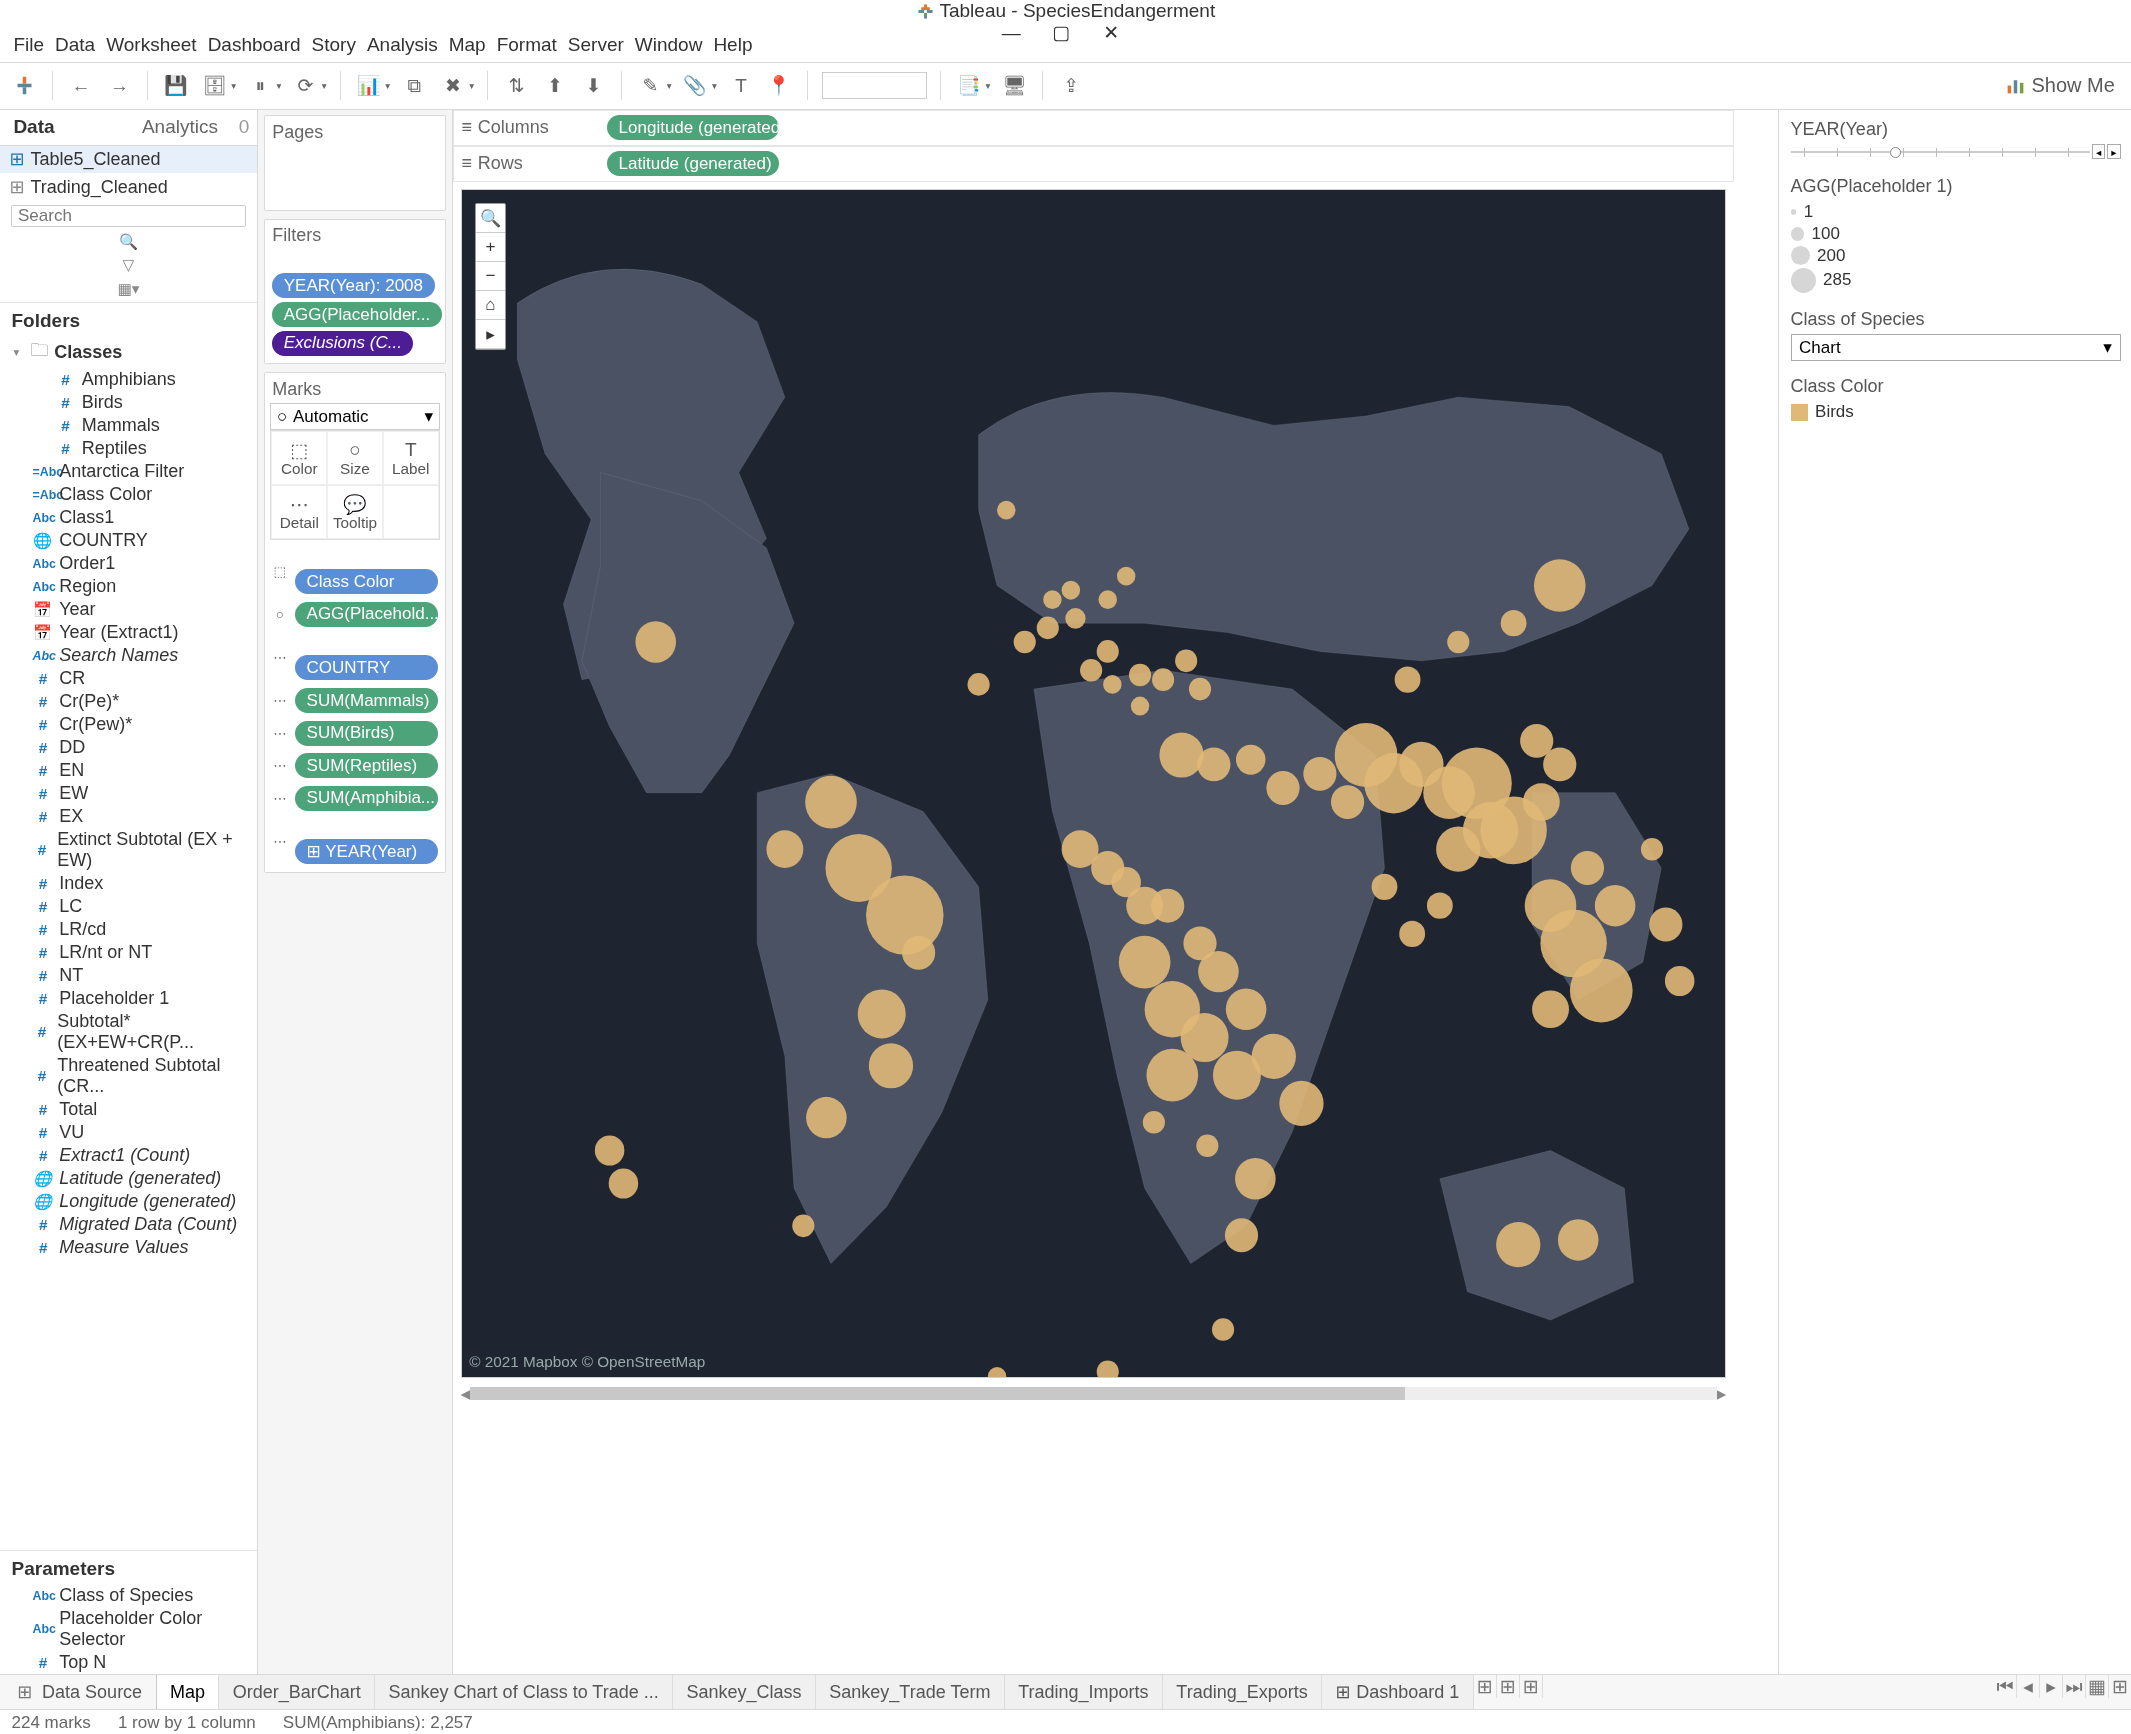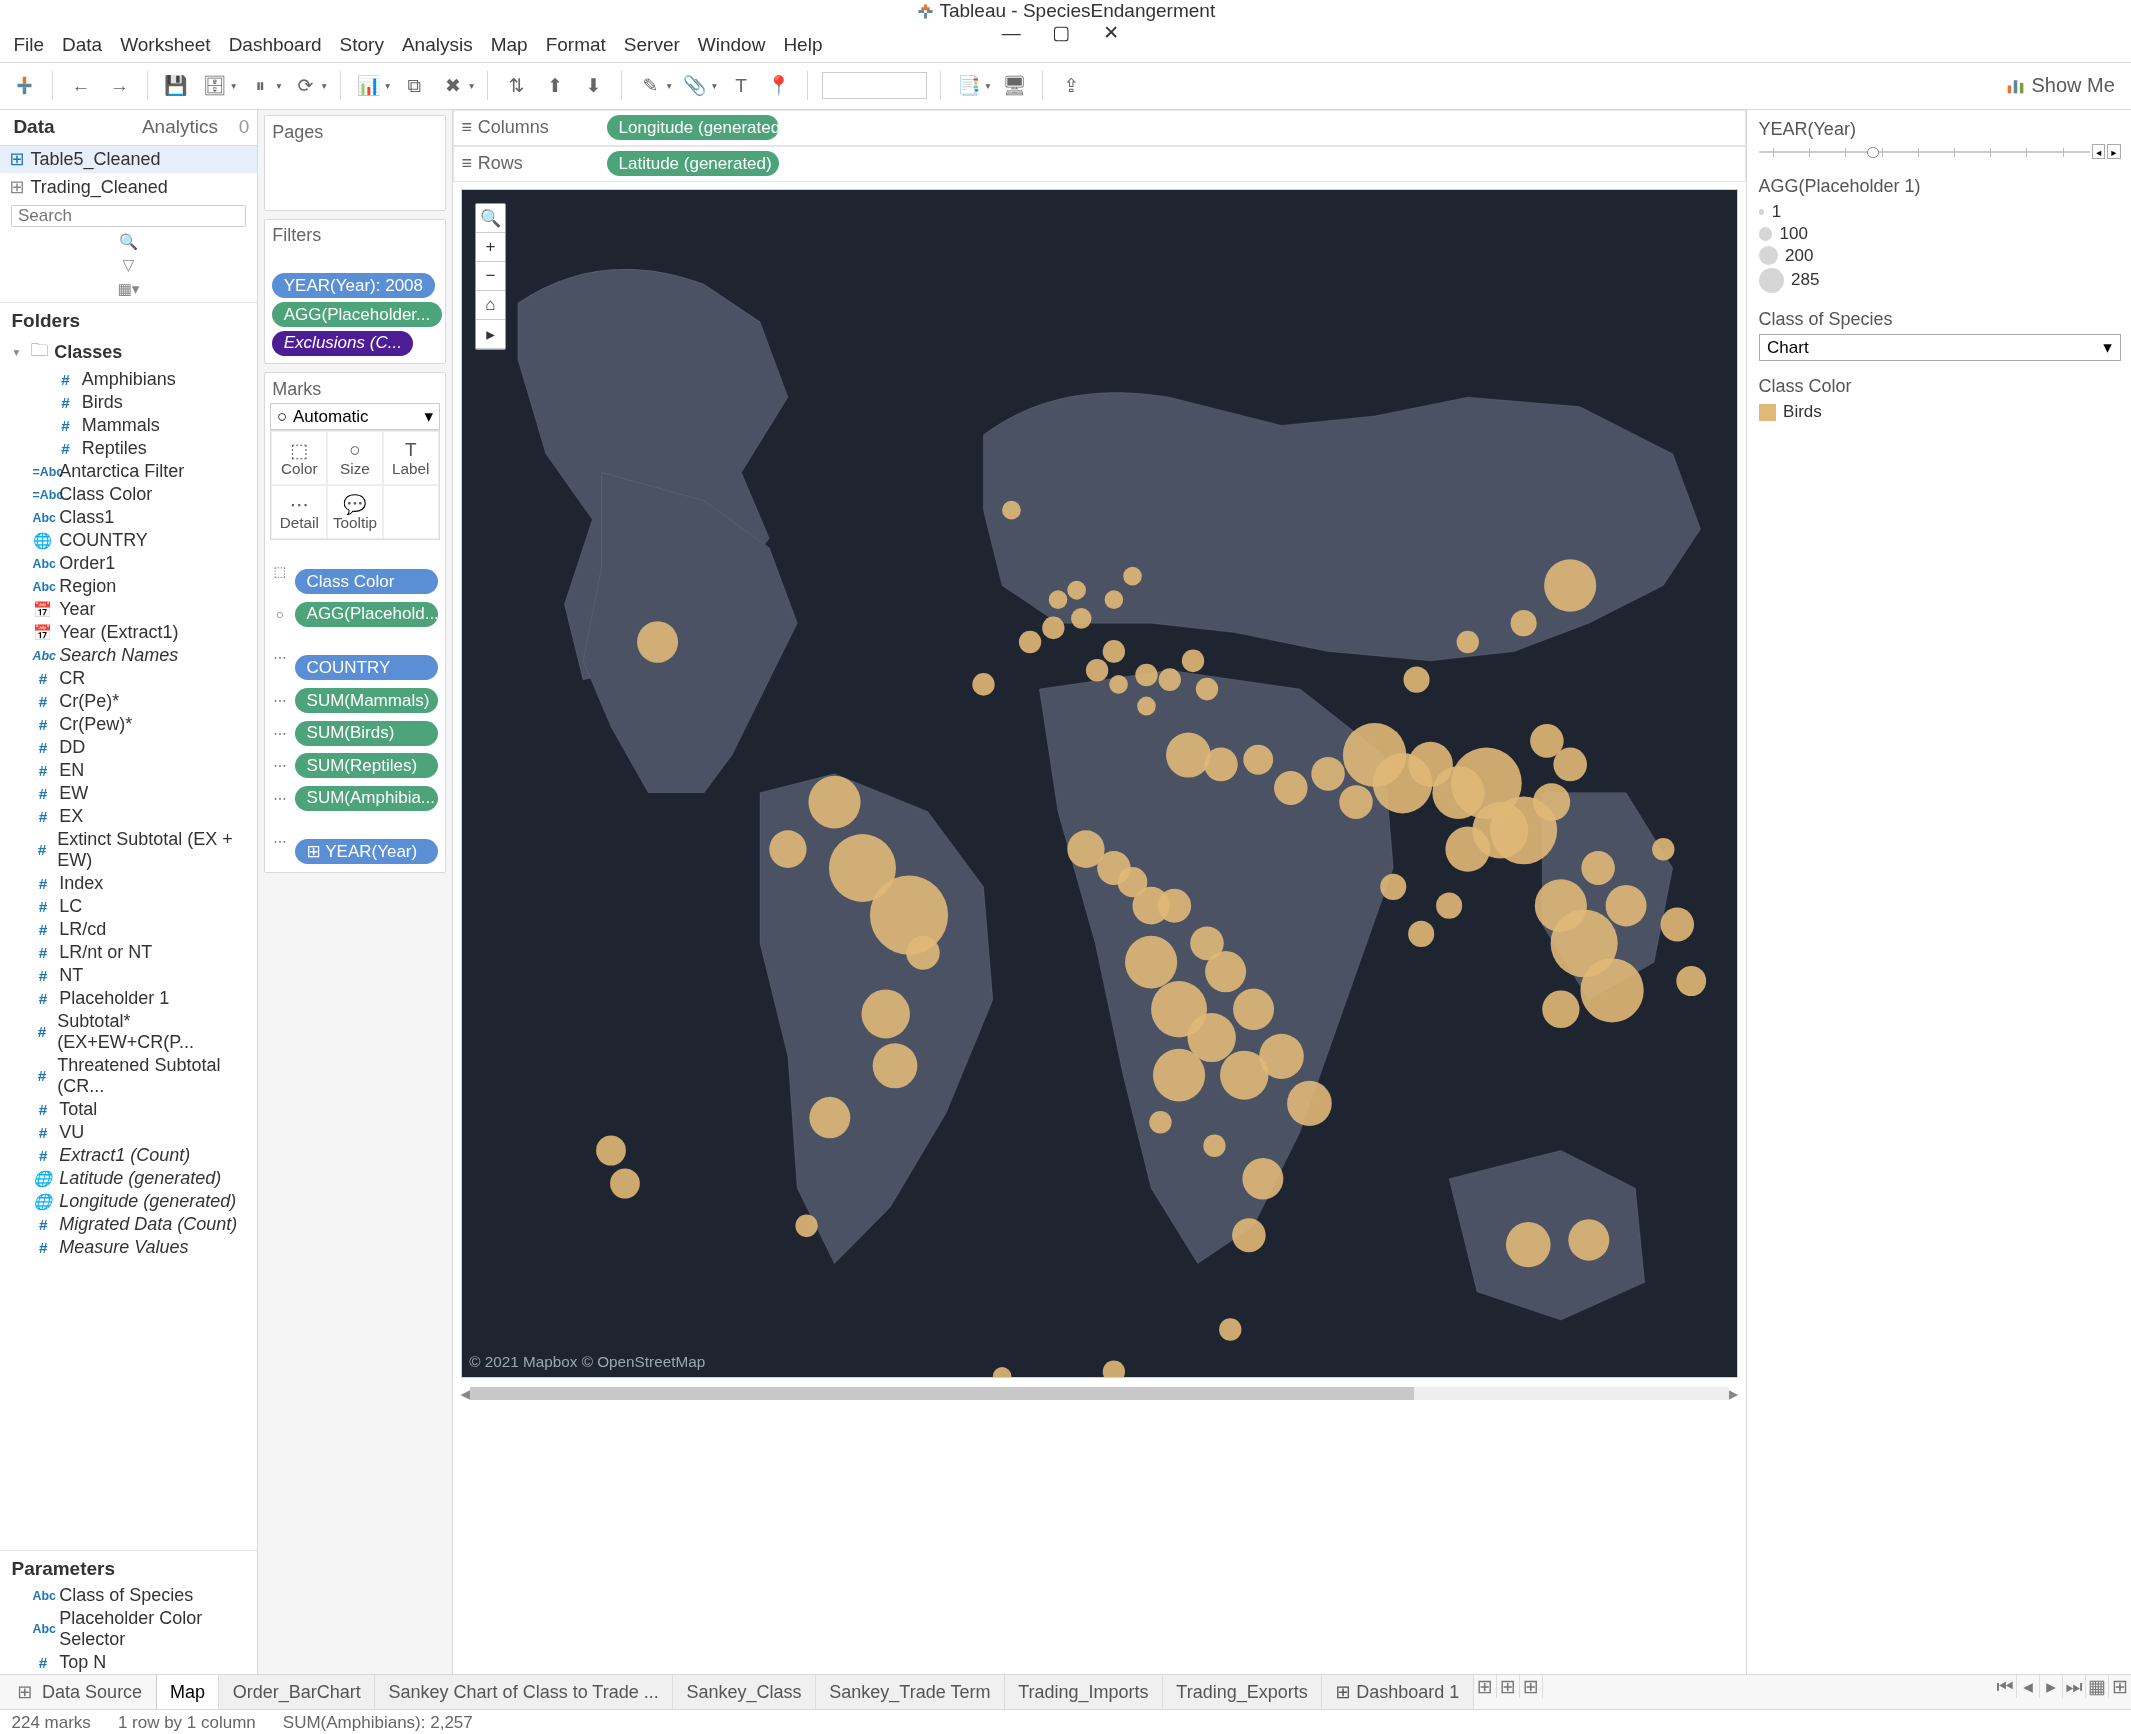--- a/index.html
+++ b/index.html
@@ -2,33 +2,33 @@
 <html><head>
 <meta charset="utf-8">
 <style>
 * { box-sizing: border-box; margin: 0; padding: 0; font-family: "Segoe UI", Tahoma, sans-serif; }
 html, body { width: 2132px; height: 1735px; background: #fff; font-size: 19px; overflow:hidden; }
 .title-bar { height: 29px; display:flex; align-items:center; padding:0 7.6px; color:#333; font-size:19px;flex-direction:column; }
 .title-bar .left { display:flex; align-items:center; gap:5.7px; }
 .title-bar .spacer { flex:1; }
 .win-btns { display:flex; gap:29px; margin-right:9.6px;}
 .win-btn { width:21px; height:21px; display:flex; align-items:center; justify-content:center; color:#333; }
-.menu-bar { height: 32.5px; display:flex; align-items:center; gap:18px; padding-left:13.4px; color:#333; font-size:19px; }
+.menu-bar { height: 32.5px; display:flex; align-items:center; gap:11px; padding-left:13.4px; color:#333; font-size:19px; }
 .menu-bar span { cursor:default; }
 .toolbar { height: 48px; border-top:1px solid #d9d9d9; border-bottom:1px solid #d9d9d9; display:flex; align-items:center; padding:0 9.6px; gap:9.6px; }
 .tool-icon { width:29px; height:29px; display:flex; align-items:center; justify-content:center; color:#666; }
 .tool-sep { width:1px; height:29px; background:#d9d9d9; margin:0 3.8px; }
 .tool-dropdown { display:flex; align-items:center; gap:1.9px; }
 .tool-caret { font-size:9.6px; color:#666; }
 .showme { display:flex; align-items:center; gap:5.7px; color:#5a5a5a; font-size:20px; margin-right:7.6px;}
 .main { display:flex; height: calc(1735px - 29px - 32.5px - 48px - 36px - 25px); }
 .panel-left { width: 258px; border-right:1px solid #d9d9d9; display:flex; flex-direction:column; background:#fff;}
 .panel-shelves { width: 195px; border-right:1px solid #d9d9d9; background:#f5f5f5; display:flex; flex-direction:column; gap:7.6px; padding:5.7px;}
 .panel-viz { flex:1; display:flex; flex-direction:column; background:#fff;}
-.panel-right { width: 386px; border-left:1px solid #d9d9d9; background:#fff; padding:9.6px 11.5px;}
+.panel-right { width: 354px; border-left:1px solid #d9d9d9; background:#fff; padding:9.6px 11.5px;margin-left:44px;}
 .tabs-left { display:flex; height:36px; border-bottom:1px solid #d9d9d9; }
 .tabL { flex:1; display:flex; align-items:center; padding-left:13.4px; color:#666; font-size:19px;}
 .tabL.active { font-weight:bold; color:#333;}
 .ds-row { display:flex; align-items:center; gap:5.7px; padding:2.9px 9.6px; font-size:18px; color:#333; }
 .ds-row.active { background:#e6effa; }
 .search-row { display:flex; align-items:center; padding:3.8px 7.6px; gap:5.7px; border-bottom:1px solid #e5e5e5;flex-direction:column; }
 .search-row input { flex:1; border:1px solid #ccc; height:25px; padding:0 5.7px; font-size:17px; border-radius:1.9px; }
 .search-ico { color:#888; font-size:15.3px;}
 .section-h { font-size:19px; font-weight:bold; padding:7.6px 11.5px 3.8px 11.5px; color:#333;}
 .tree-row { display:flex; align-items:center; gap:5.7px; padding:1px 3.8px 1px 13.4px; font-size:18px; color:#333;}

